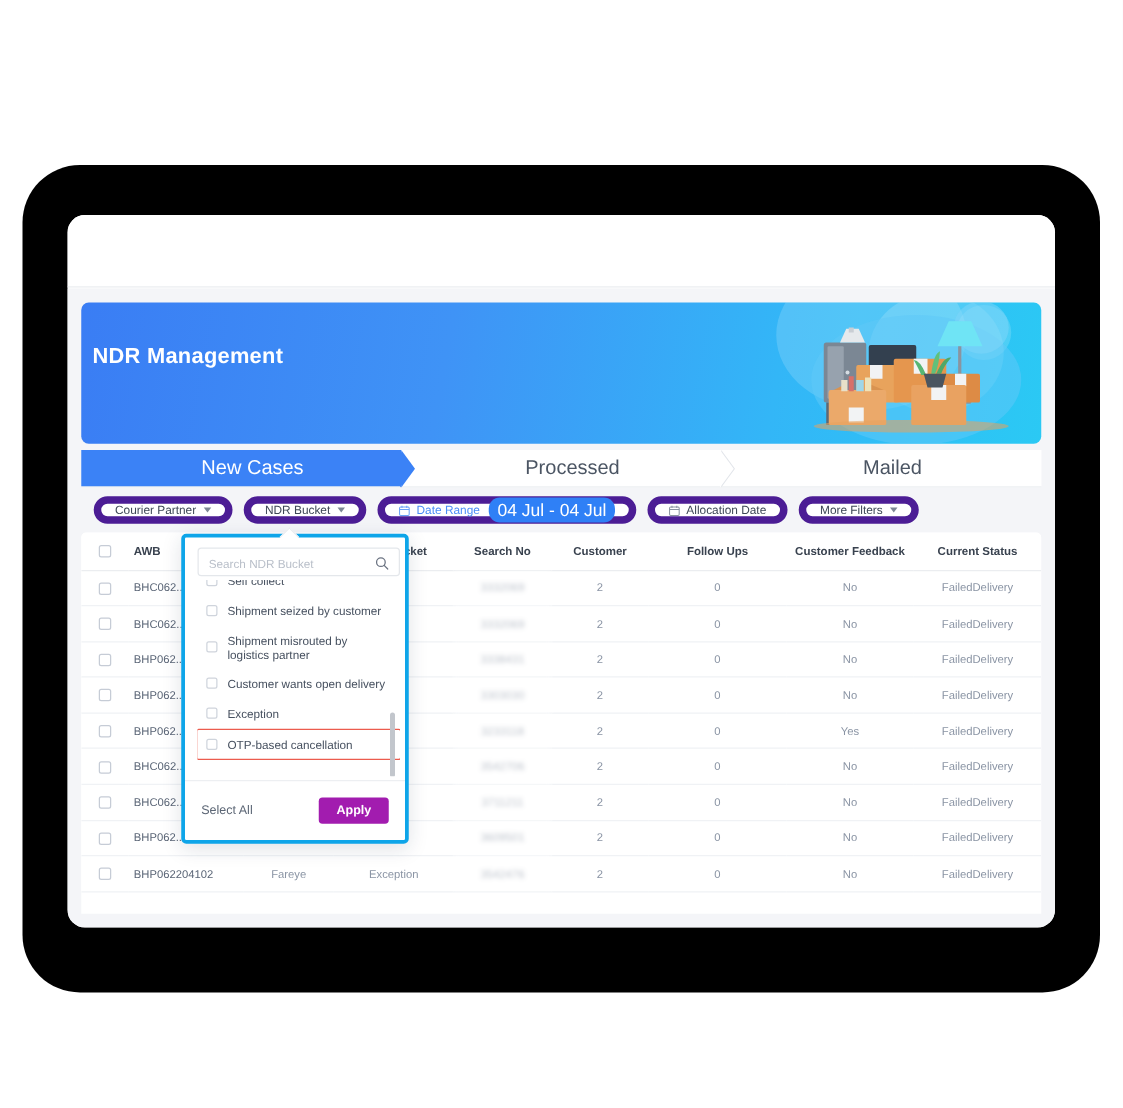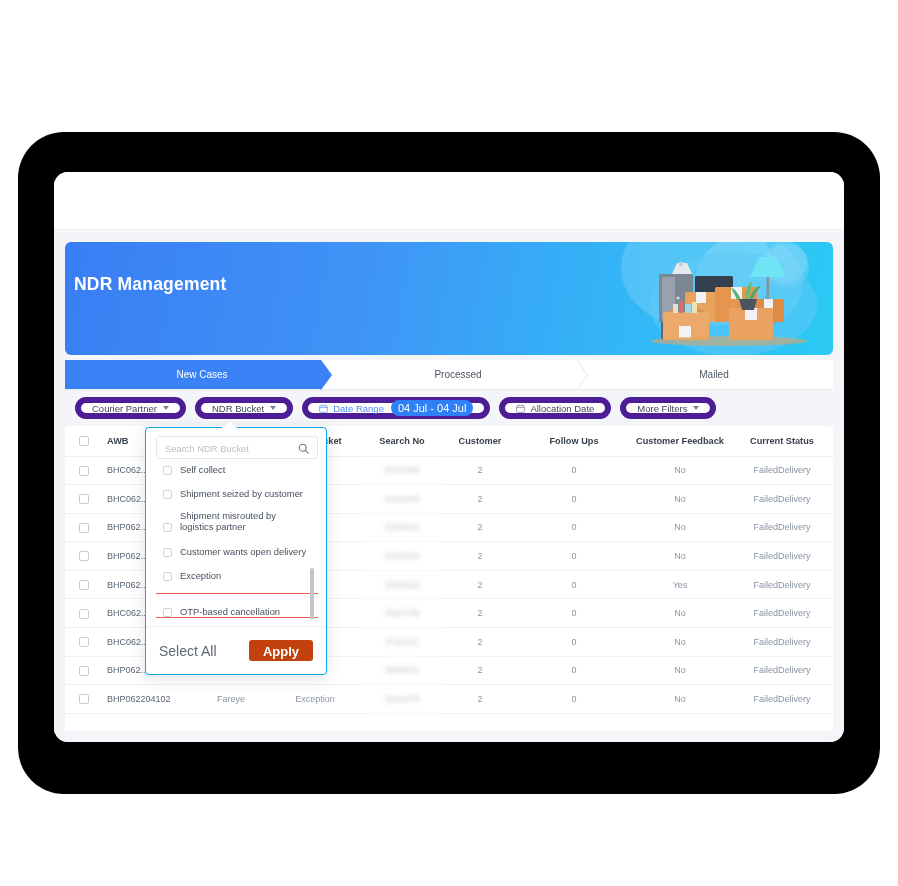--- a/index.html
+++ b/index.html
@@ -66,21 +66,21 @@
     position: absolute; left: 11px; top: 129px;
     width: 768px; height: 30px;
     display: flex;
     background: #ffffff;
     border-bottom: 1px solid #e8eaee;
   }
   .tab {
     position: relative;
     flex: 1 1 0;
     display: flex; align-items: center; justify-content: center;
-    font-size: 10px;
+    font-size: 16px;
     color: #4b5563;
     background: #ffffff;
     cursor: pointer;
     padding-left: 18px;
   }
   .tab.active { background: #3b82f6; color: #ffffff; }
   .tab .chev-out, .tab .chev-in { position: absolute; right: -11px; top: 0; width: 0; height: 0; }
   .tab .chev-out {
     border-top: 15px solid transparent;
     border-bottom: 15px solid transparent;
@@ -124,21 +124,21 @@
     border-right: 3px solid transparent;
     border-top: 4px solid #7d8795;
     margin-left: 1px;
   }
   .cal-icon { width: 9px; height: 9px; display:block; }
   .date-label { color: #4a8df6; }
   .date-chip {
     background: #2f80f6; color: #ffffff;
     border-radius: 9px;
     padding: 2px 7px 2.5px;
-    font-size: 11px;
+    font-size: 14px;
     margin-left: 2px;
   }
 
   
   #table-card {
     position: absolute; left: 11px; top: 195px;
     width: 768px; height: 305px;
     background: #ffffff;
     border-radius: 4px 4px 0 0;
     overflow: hidden;
@@ -173,21 +173,21 @@
     cursor: pointer;
   }
   .blurred { filter: blur(1.9px); opacity: .55; }
 
   
   #ndr-dropdown {
     position: absolute;
     left: 91px; top: 196px;
     width: 182px; height: 248px;
     background: #ffffff;
-    border: 1px solid #0ea5e9;
+    border: 3px solid #0ea5e9;
     border-radius: 4px;
     box-shadow: 0 4px 16px rgba(25,40,70,.13);
     z-index: 40;
   }
   #dd-arrow {
     position: absolute; left: 78px; top: -6px;
     width: 11px; height: 11px;
     background: #ffffff;
     border-left: 1px solid #e9ebef;
     border-top: 1px solid #e9ebef;
@@ -212,39 +212,39 @@
   #search-icon { position: absolute; right: 8px; top: 6px; }
 
   #dd-list {
     position: absolute; left: 10px; top: 34px;
     width: 162px; height: 157px;
     overflow: hidden;
     background: #fff;
   }
   .opt {
     position: relative;
-    display: flex; align-items: flex-end; gap: 8px;
+    display: flex; align-items: center; gap: 8px;
     padding: 0 7px;
     min-height: 24.5px;
     font-size: 9.4px;
     color: #46505f;
     cursor: pointer;
   }
   .opt.two-line { min-height: 33px; }
   .opt .ocbx {
     flex: 0 0 auto;
     width: 9px; height: 9px;
     border: 1.3px solid #cfd4dc;
     border-radius: 2px;
     background: #fff;
   }
   .opt.highlight {
     border: 1.4px solid #ec5b4e;
     border-radius: 2px;
-    margin: 12px -1px;
+    margin: 0 -1px;
   }
   #dd-scrollbar-track {
     position: absolute; right: 2px; top: 2px;
     width: 4px; height: 153px;
     background: transparent;
   }
   #dd-scrollbar-thumb {
     position: absolute; right: 2px; top: 104px;
     width: 4.5px; height: 52px;
     background: #c2c6cc;
@@ -252,27 +252,27 @@
     cursor: pointer;
   }
   #dd-footer {
     position: absolute; left: 0; bottom: 0;
     width: 100%; height: 48px;
     border-top: 1px solid #edeff2;
     display: flex; align-items: center; justify-content: space-between;
     padding: 0 13px;
   }
   #select-all {
-    font-size: 14px; color: #5c6675; cursor: pointer;
+    font-size: 10px; color: #5c6675; cursor: pointer;
   }
   #apply-btn {
-    background: #c2410c; color: #fff;
+    background: #a21caf; color: #fff;
     border: none; border-radius: 3px;
     height: 21px; padding: 4px 14px;
-    font-size: 13px; font-weight: bold;
+    font-size: 10px; font-weight: bold;
     font-family: "Liberation Sans", sans-serif;
     cursor: pointer;
   }
 </style>
 </head>
 <body>
 
 <div id="device-frame"></div>
 
 <div id="device-screen">

